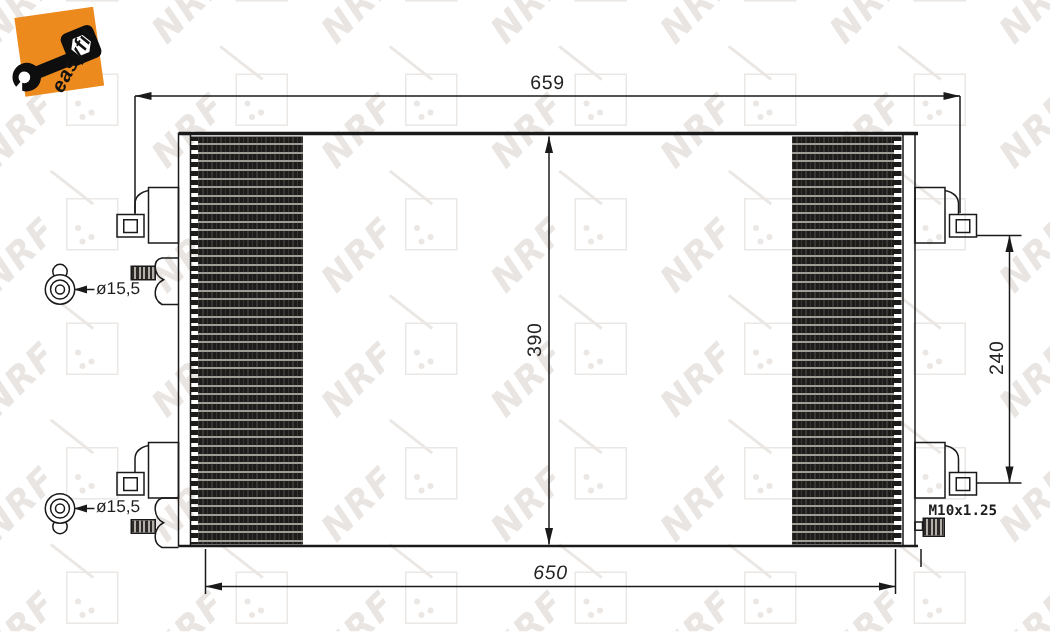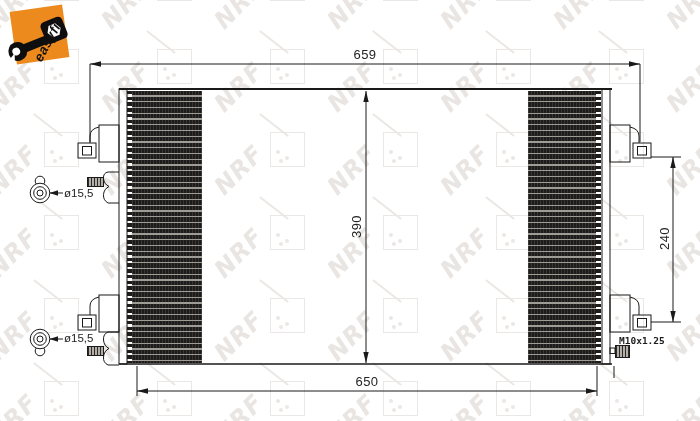--- a/index.html
+++ b/index.html
@@ -302,21 +302,21 @@
     <g>
       <line x1="651" y1="157" x2="681" y2="157"></line>
       <line x1="651" y1="322" x2="681" y2="322"></line>
       <line x1="673" y1="157" x2="673" y2="322"></line>
       <polygon points="673,157 670.3,168 675.7,168" fill="#1a1a1a" stroke="none"></polygon>
       <polygon points="673,322 670.3,311 675.7,311" fill="#1a1a1a" stroke="none"></polygon>
     </g>
   </svg>
 
   <div class="dim" style="left:339px;top:47px;width:52px;">659</div>
-  <div class="dim" style="left:341px;top:374px;width:52px;">650</div>
+  <div class="dim" style="left:341px;top:374px;width:52px;font-style:italic;">650</div>
   <div class="dim vert" style="left:340px;top:219px;width:32px;">390</div>
   <div class="dim vert" style="left:648px;top:231px;width:32px;">240</div>
 
   <div class="portlabel" style="left:64px;top:187px;">ø15,5</div>
   <div class="portlabel" style="left:64px;top:332px;">ø15,5</div>
   <div class="pluglabel" style="left:619px;top:335px;">M10x1.25</div>
 
   <div id="logo">
     <div id="logo-square" style="background: rgb(236, 138, 29);"></div>
     <svg id="wrench-svg" width="80" height="58" viewBox="0 0 80 58">

